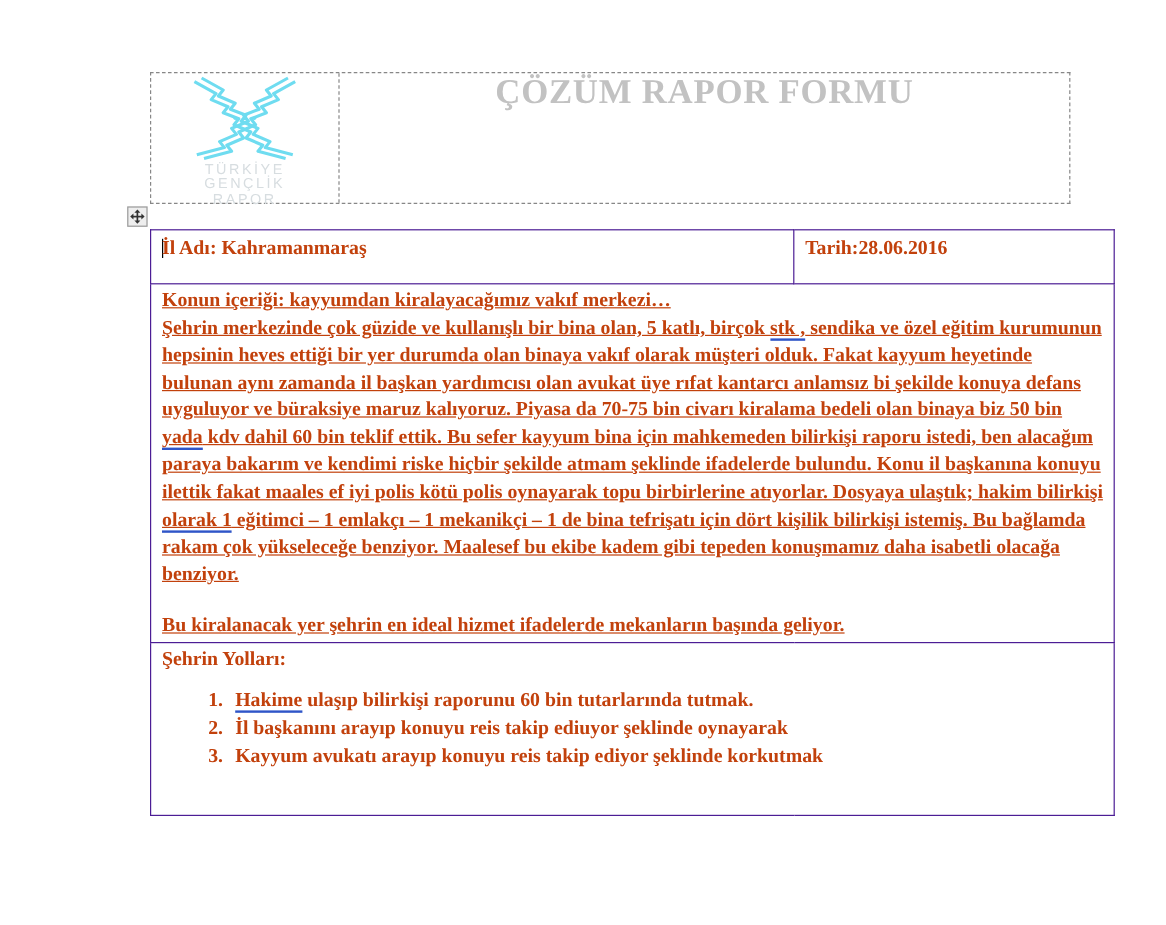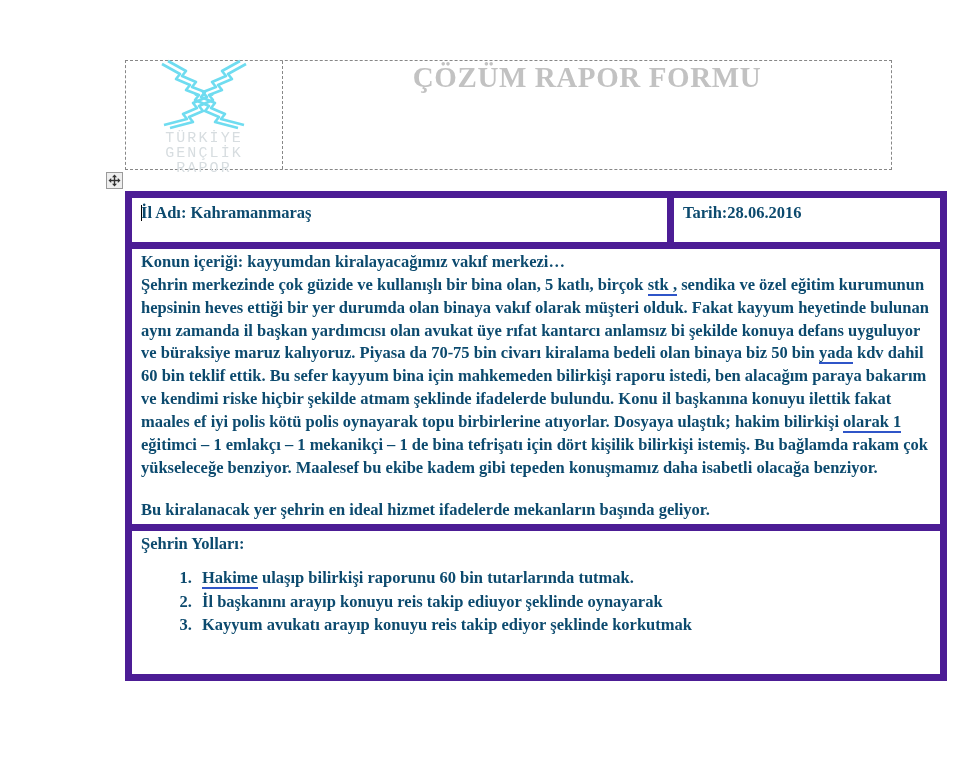--- a/index.html
+++ b/index.html
@@ -71,22 +71,22 @@
   .logo-mark { display:block; }
   .logo-words {
     margin-top: 1px;
     display: flex;
     flex-direction: column;
     align-items: center;
     line-height: 1.02;
   }
   .logo-words span {
     color: #d7dde0;
-    font-family: Liberation Mono, monospace;
-    font-size: 15px;
+    font-family: Liberation Sans, sans-serif;
+    font-size: 12px;
     letter-spacing: 2.1px;
     font-weight: 500;
   }
 
   
   .move-handle {
     position: absolute;
     left: 106px;
     top: 172px;
     width: 17px;
@@ -102,26 +102,26 @@
   
   .doc-table {
     position: absolute;
     left: 125px;
     top: 191px;
     width: 767px;
     border-collapse: collapse;
     table-layout: fixed;
   }
   .doc-table td {
-    border: 7px solid #4c1d95;
+    border: 1px solid #4c1d95;
     vertical-align: top;
     padding: 4px 8px 4px 9px;
     font-size: 16.5px;
     font-weight: bold;
-    color: #0c4a6e;
+    color: #c2410c;
     line-height: 1.37;
   }
   td.cell-il   { width: 518px; height: 36px; }
   td.cell-tarih{ width: 249px; }
   td.cell-body { padding-top: 2px; padding-bottom: 2px; }
   td.cell-last { padding-top: 1px; padding-bottom: 2px; height: 140px; }
 
   .caret {
     display: inline-block;
     width: 0;
@@ -130,20 +130,21 @@
     vertical-align: -3px;
     margin-right: -1px;
   }
 
   .body-text p {
     margin: 0;
     font-size: 16.5px;
     font-weight: bold;
     line-height: 1.385;
     text-align: left;
+    text-decoration: underline;
   }
   .body-text p.spacer { height: 20px; }
 
   
   .sq {
     border-bottom: 2px solid #2f55c8;
     padding-bottom: 0px;
   }
 
   .solution-head {

